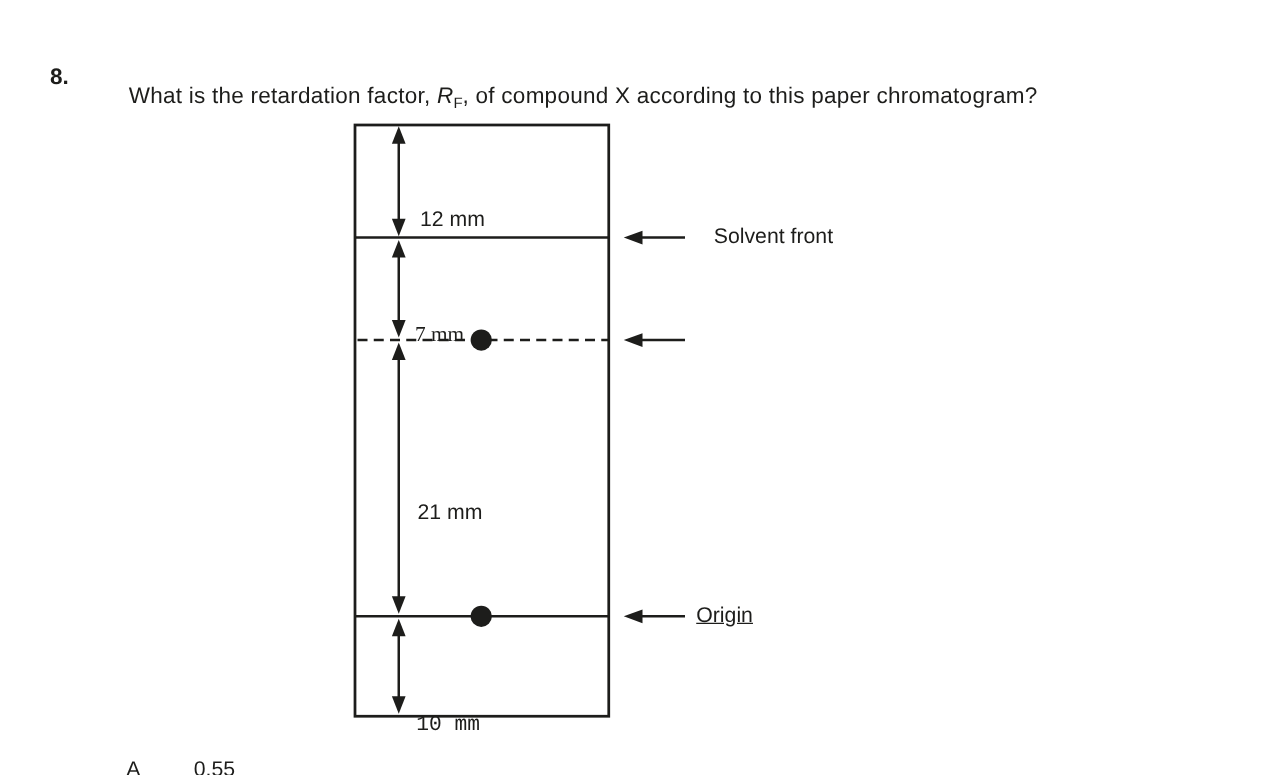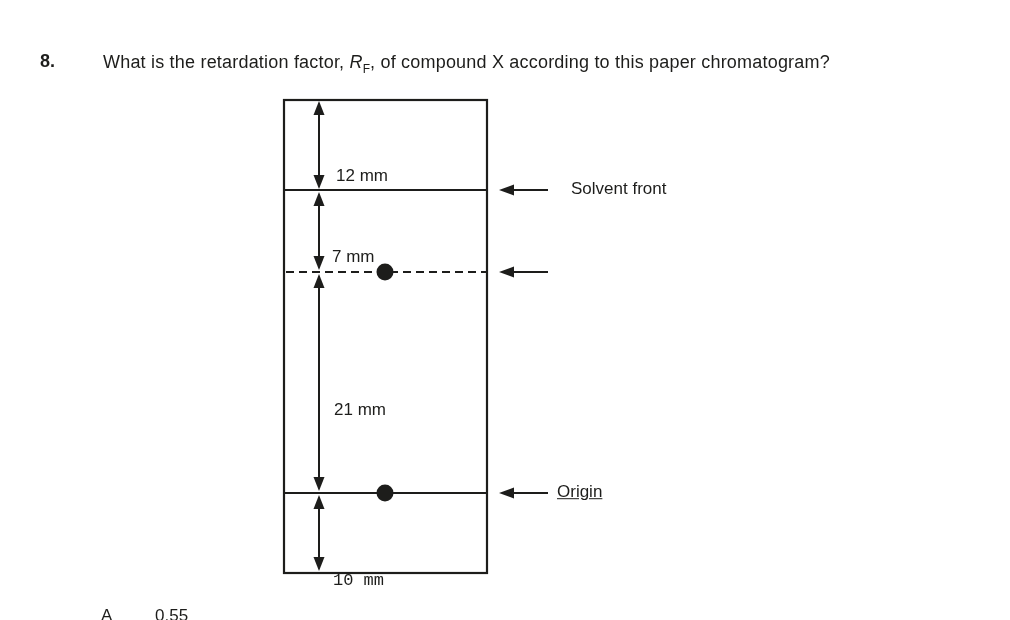--- a/index.html
+++ b/index.html
@@ -11,29 +11,29 @@
     overflow: hidden;
     font-family: "Liberation Sans", sans-serif;
     color: #1d1d1b;
   }
   .abs { position: absolute; white-space: nowrap; }
   .qnum {
     left: 40px; top: 51px;
     font-size: 18px; font-weight: bold;
   }
   .qtext {
-    left: 103px; top: 52px;
+    left: 103px; top: 66px;
     font-size: 18px; letter-spacing: 0.2px;
   }
   .qtext i { font-style: italic; }
   .qtext sub { font-size: 12px; letter-spacing: 0; }
   .dim-label { font-size: 17px; margin-top: 32px; }
   .ann-label { font-size: 17px; transform: translateY(-54%); }
   .m12 { left: 336px; top: 134px; }
-  .m7  { left: 332px; top: 215px; }
+  .m7  { left: 332px; top: 226px; font-family: Liberation Serif, serif; }
   .m21 { left: 334px; top: 368px; }
   .m10 { left: 333px; top: 539px; font-family: Liberation Mono, monospace; }
   .ann-solvent  { left: 559px; top: 190px; margin-left: 12px; }
   .ann-compound { left: 559px; top: 272px; }
   .ann-origin   { left: 557px; top: 493px; text-decoration: underline; }
   .ans-letter { left: 101px; top: 606px; font-size: 17px; font-weight: normal; }
   .ans-value  { left: 155px; top: 606px; font-size: 17px; }
   svg.diagram { position: absolute; left: 0; top: 0; }
   svg .stroke { stroke: #1d1d1b; stroke-width: 2.2; fill: none; }
   svg .thin   { stroke: #1d1d1b; stroke-width: 2; fill: none; }

